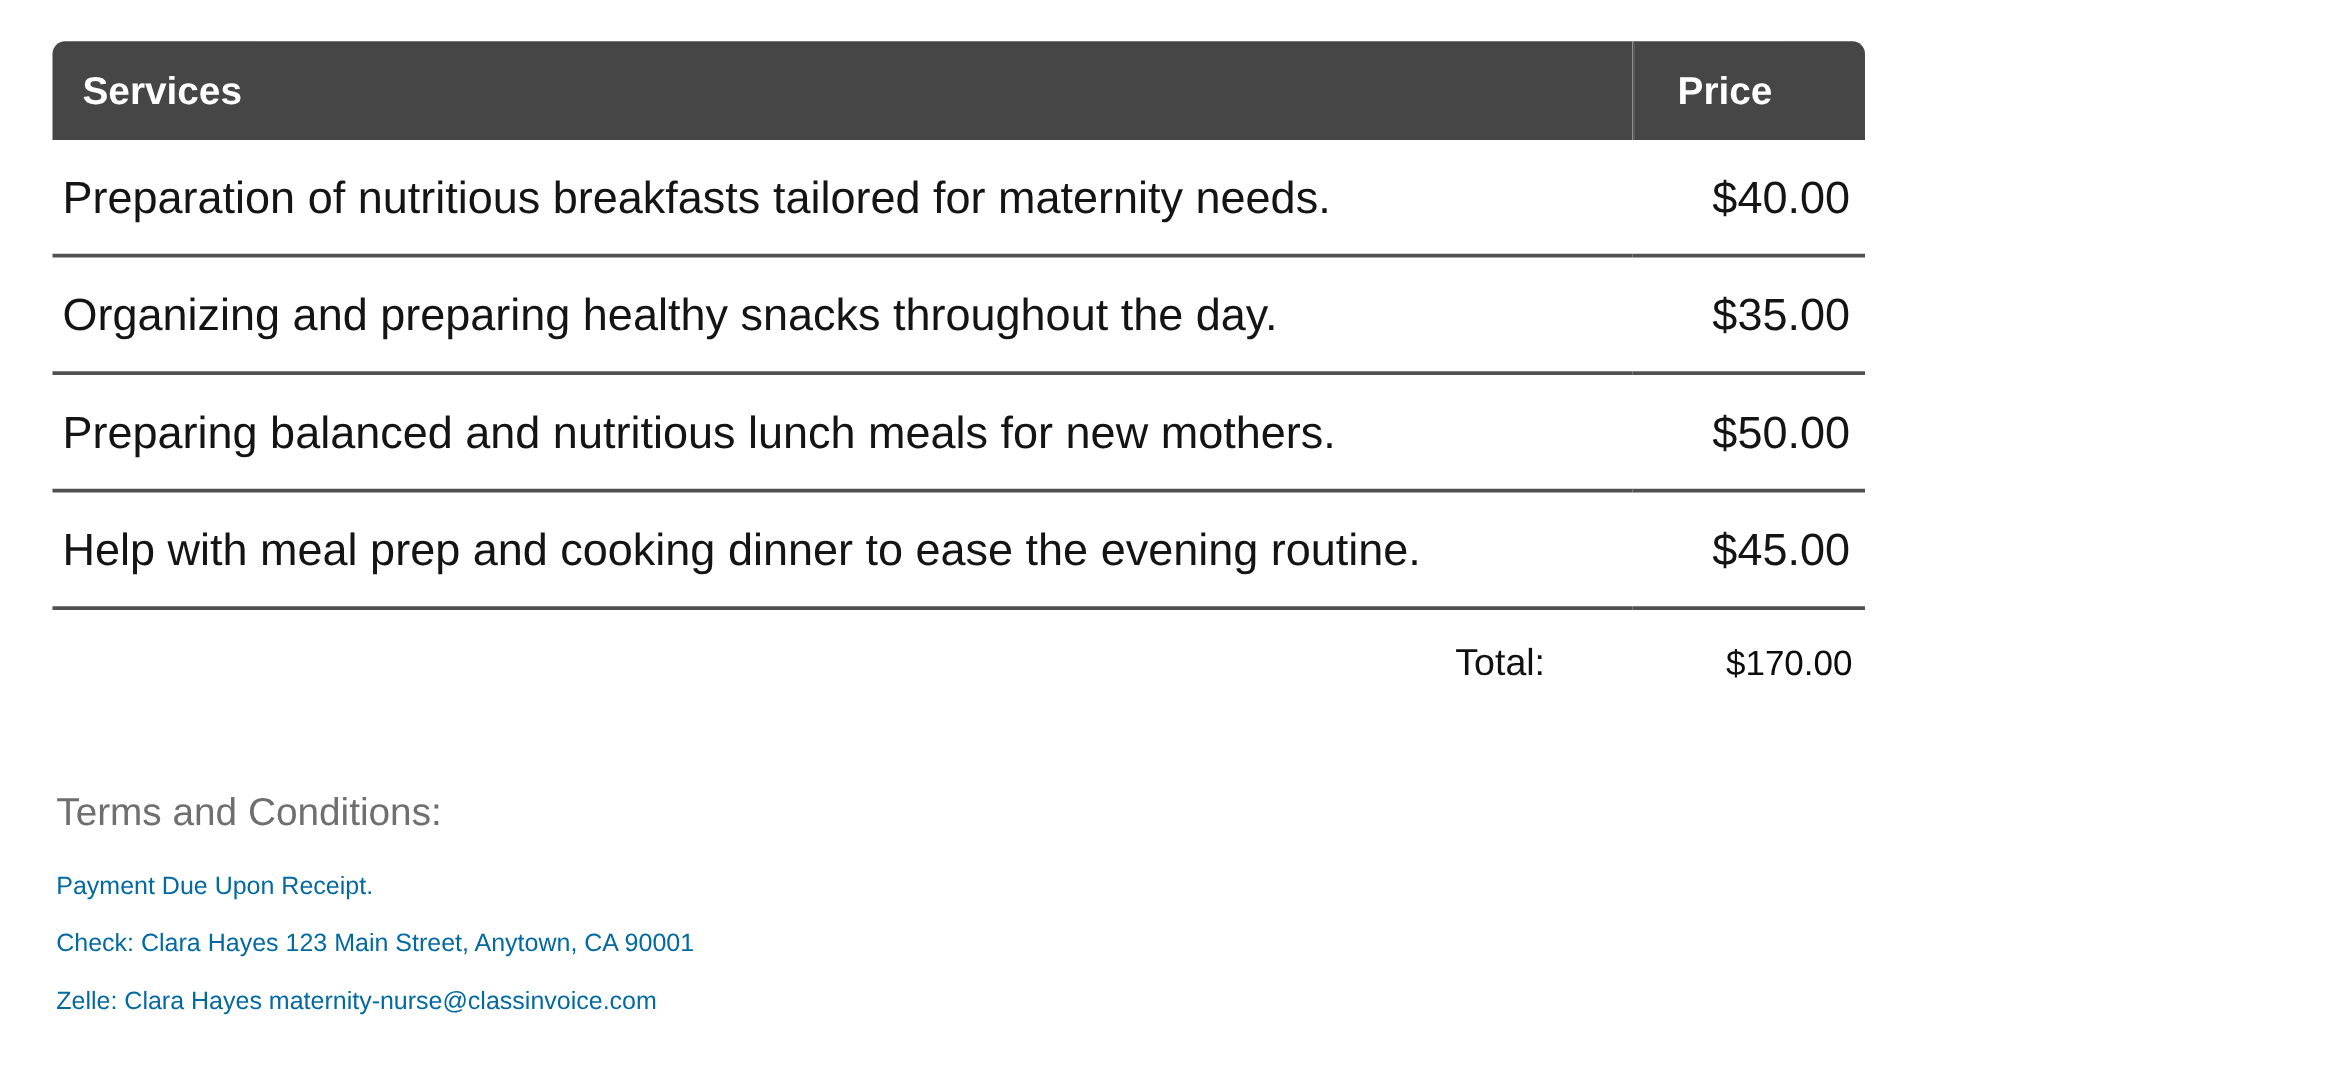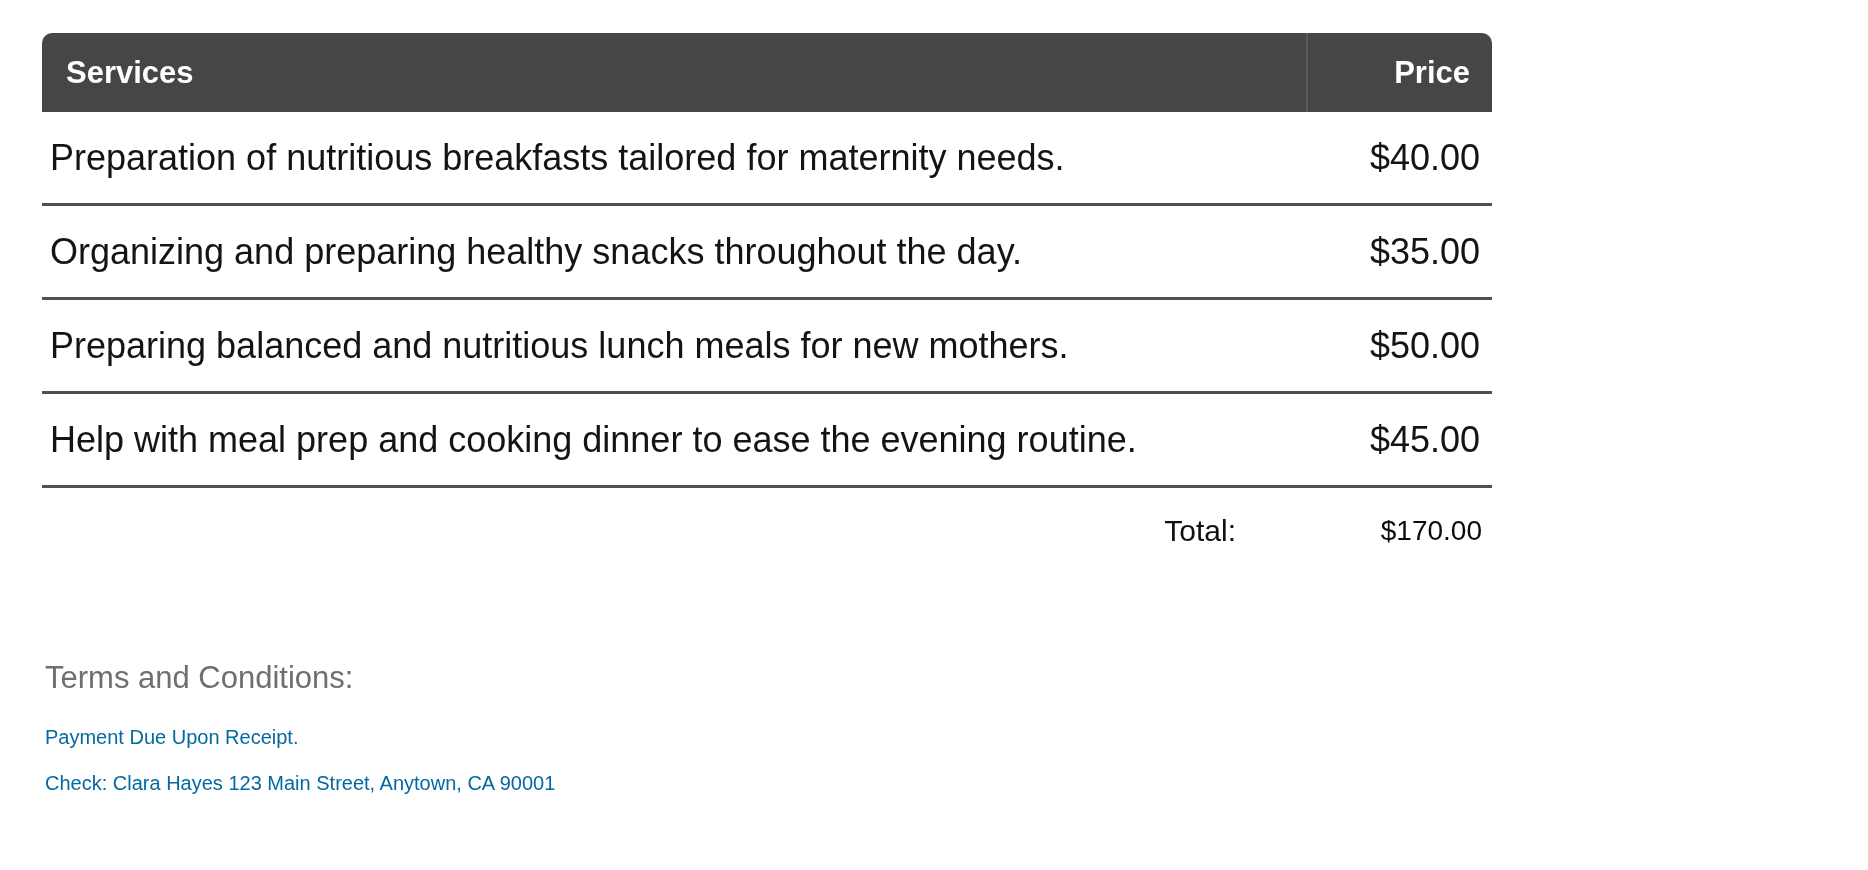--- a/index.html
+++ b/index.html
@@ -29,22 +29,22 @@
     font-weight: bold;
     height: 79px;
     vertical-align: middle;
   }
   th.th-service {
     text-align: left;
     padding-left: 24px;
     border-radius: 10px 0 0 0;
   }
   th.th-price {
-    text-align: right;
-    padding-right: 22px;
+    text-align: center;
+    padding-right: 40px;
     border-left: 2px solid #5a5a5a;
     border-radius: 0 10px 0 0;
   }
   tbody td {
     font-size: 36px;
     color: #141414;
     padding: 25px 8px 24px 8px;
     border-bottom: 3px solid #505050;
     vertical-align: middle;
   }
@@ -64,21 +64,21 @@
     color: #111111;
   }
   td.total-value {
     text-align: right;
     font-size: 28px;
     padding-right: 10px;
     color: #0c0c0c;
     white-space: nowrap;
   }
   .terms {
-    margin-top: 88px;
+    margin-top: 60px;
     padding-left: 3px;
   }
   .terms-heading {
     font-size: 31px;
     color: #6f6f6f;
     margin-bottom: 18px;
   }
   .terms-line {
     font-size: 20px;
     color: #0369a1;
@@ -124,15 +124,16 @@
         <td class="total-label">Total:</td>
         <td class="total-value">$170.00</td>
       </tr>
     </tfoot>
   </table>
 
   <div class="terms">
     <div class="terms-heading">Terms and Conditions:</div>
     <div class="terms-line">Payment Due Upon Receipt.</div>
     <div class="terms-line">Check: Clara Hayes 123 Main Street, Anytown, CA 90001</div>
+    <div class="terms-line">Zelle: Clara Hayes maternity-nurse@classinvoice.com</div>
   </div>
 
 </div>
 
 </body></html>

